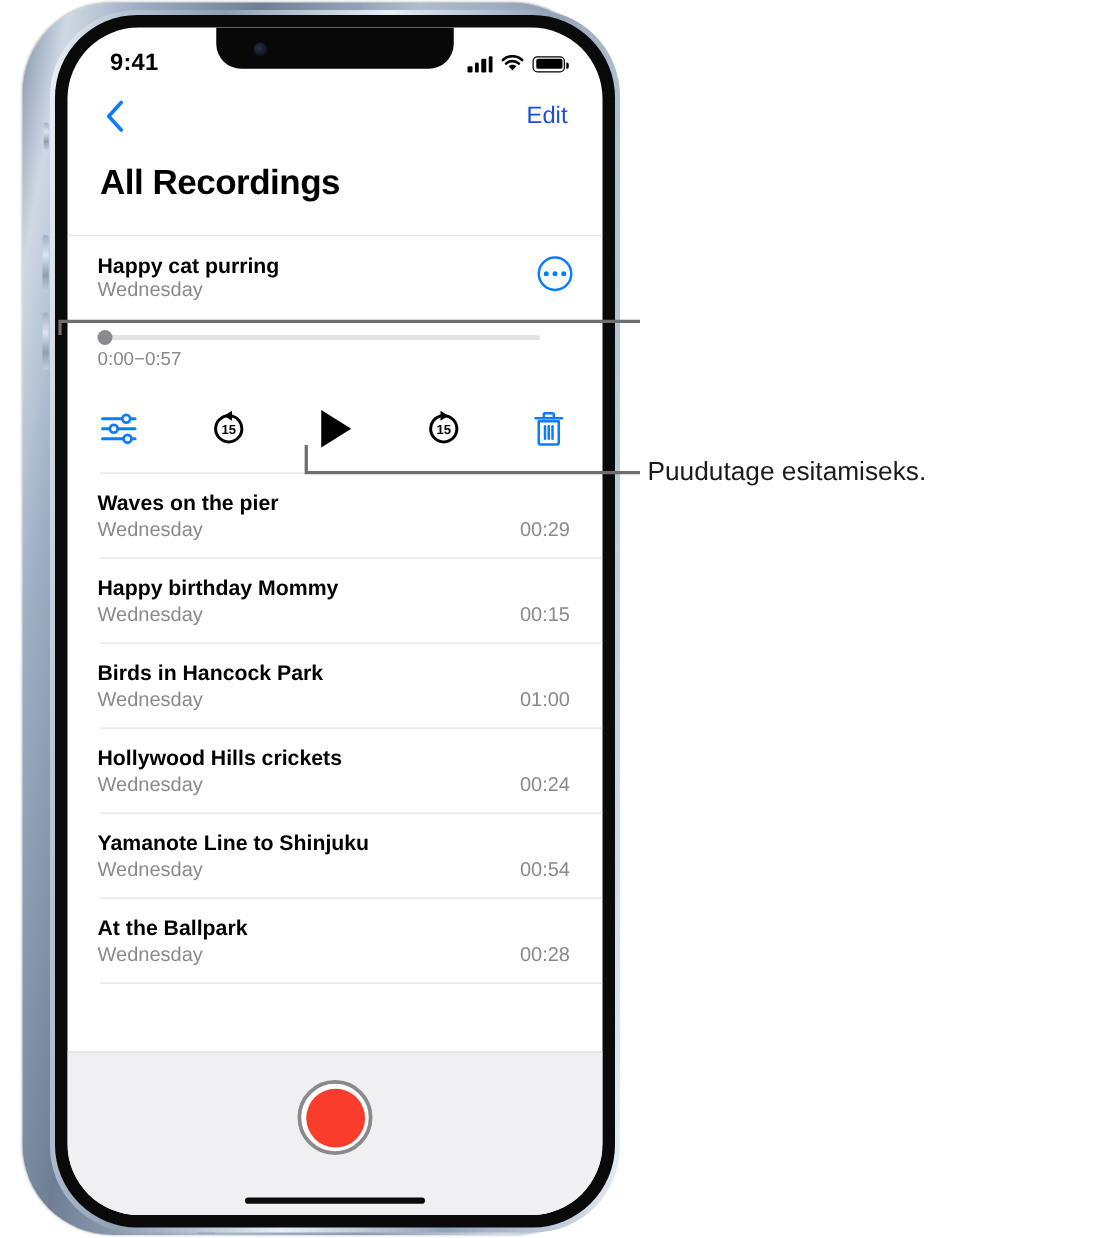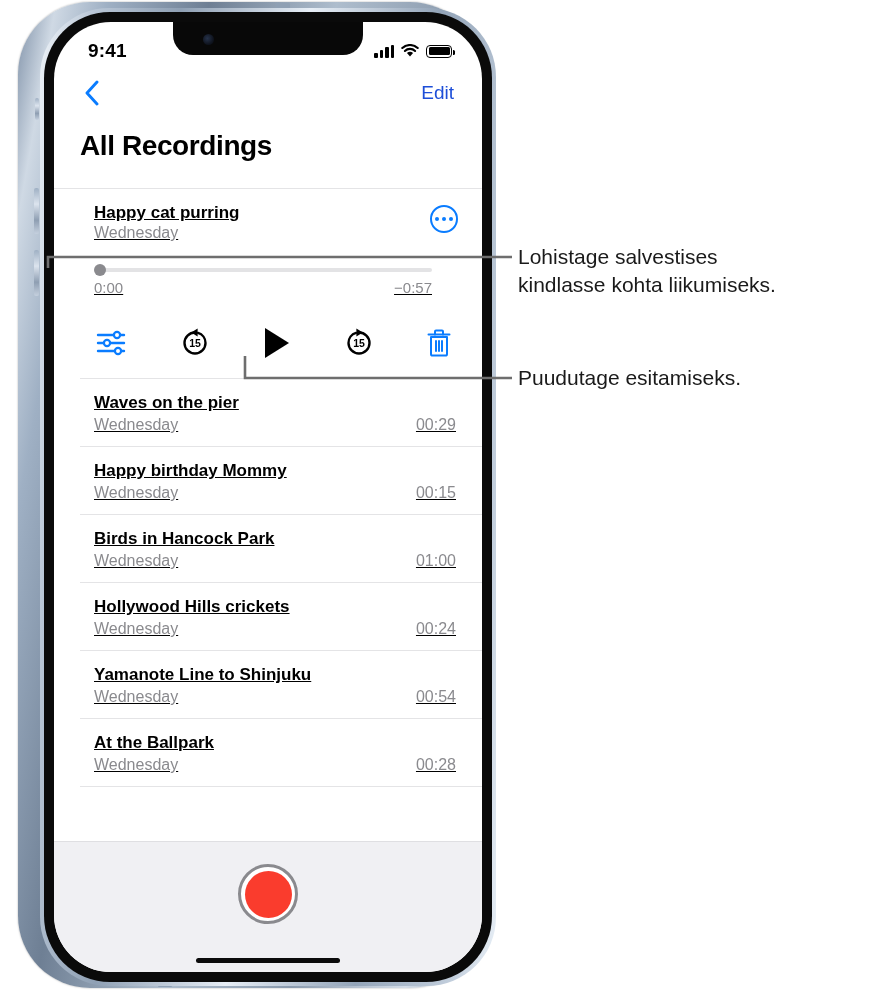--- a/index.html
+++ b/index.html
@@ -117,23 +117,22 @@
     font-size: 28px; font-weight: bold; color: #000;
     letter-spacing: -0.4px;
   }
 
   
   .list { position: absolute; top: 166px; left: 0; right: 0; }
   .sep { height: 1px; background: #e4e4e6; margin-left: 26px; }
   .sep.full { margin-left: 0; }
 
   .row {
-    padding: 12px 26px 12px 40px;
+    padding: 12px 26px 12px 24px;
     position: relative;
-    text-decoration: underline;
   }
   .row-title {
     font-size: 17px; font-weight: bold; color: #000;
     line-height: 23px;
   }
   .row-sub-line {
     display: flex; align-items: baseline; justify-content: space-between;
     margin-top: 2px;
   }
   .row-date { font-size: 16px; color: #8a8a8e; }
@@ -154,21 +153,21 @@
   .scrub-track {
     height: 4px; background: #e3e3e5; border-radius: 2px;
     margin-left: 3px; margin-right: 24px;
   }
   .scrub-knob {
     position: absolute; left: 0px; top: -4px;
     width: 12px; height: 12px; border-radius: 50%;
     background: #8a8a8e; cursor: pointer;
   }
   .times {
-    display: flex; justify-content: space-between;
+    display: flex; justify-content: flex-start;
     margin-top: 7px; padding-right: 24px;
     font-size: 15px; color: #8a8a8e;
   }
 
   .controls {
     display: flex; align-items: center; justify-content: space-between;
     margin-top: 30px; padding: 0 4px 0 2px;
   }
   .ctl { cursor: pointer; display:flex; align-items:center; justify-content:center; }
 
@@ -397,18 +396,16 @@
     </div>
   </div>
 
   <div class="callouts">
     <svg width="888" height="990" style="position:absolute;inset:0;">
 
       <path d="M48 268 L48 257 L512 257" stroke="#6e6e6e" stroke-width="2.6" fill="none"></path>
 
       <path d="M245 356 L245 378 L512 378" stroke="#6e6e6e" stroke-width="2.6" fill="none"></path>
     </svg>
-    <div class="callout-text" id="callout1">Lohistage salvestises
-kindlasse kohta liikumiseks.</div>
     <div class="callout-text" id="callout2">Puudutage esitamiseks.</div>
   </div>
 
 </div>
 
 </body></html>

